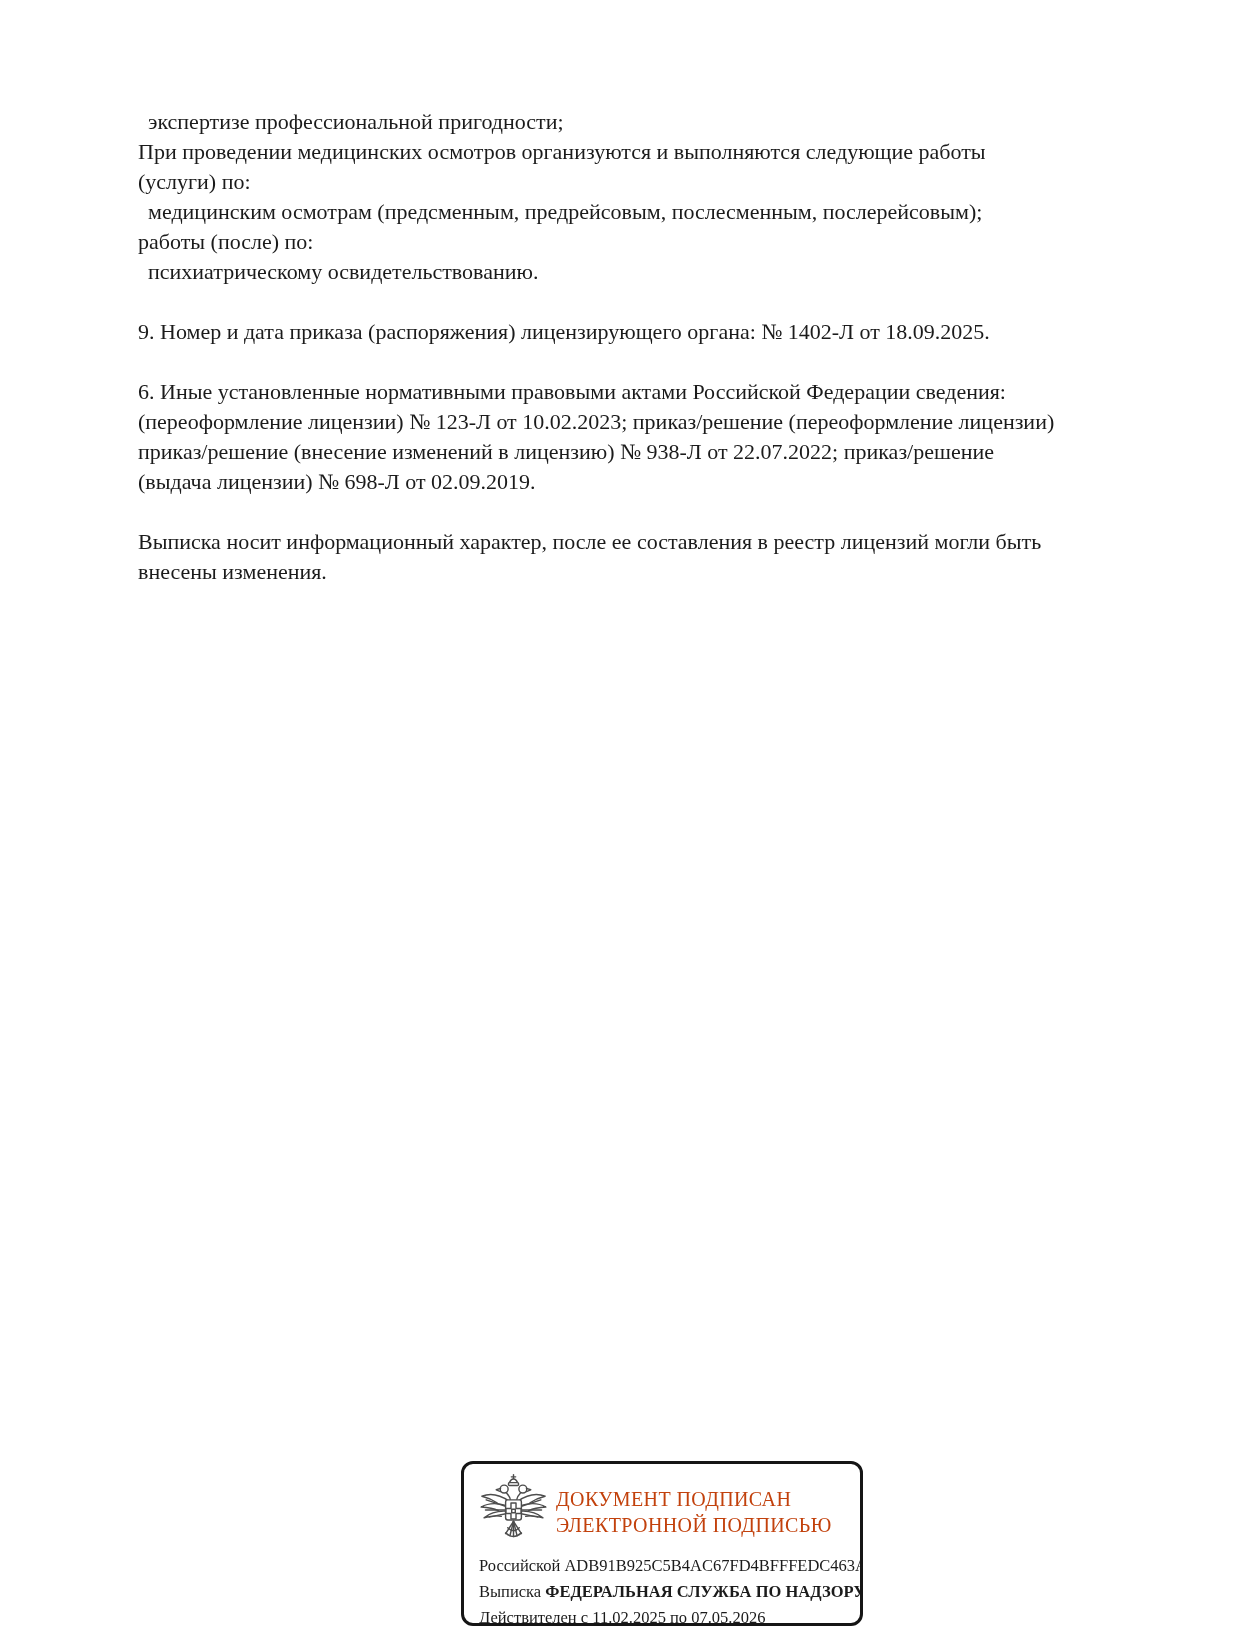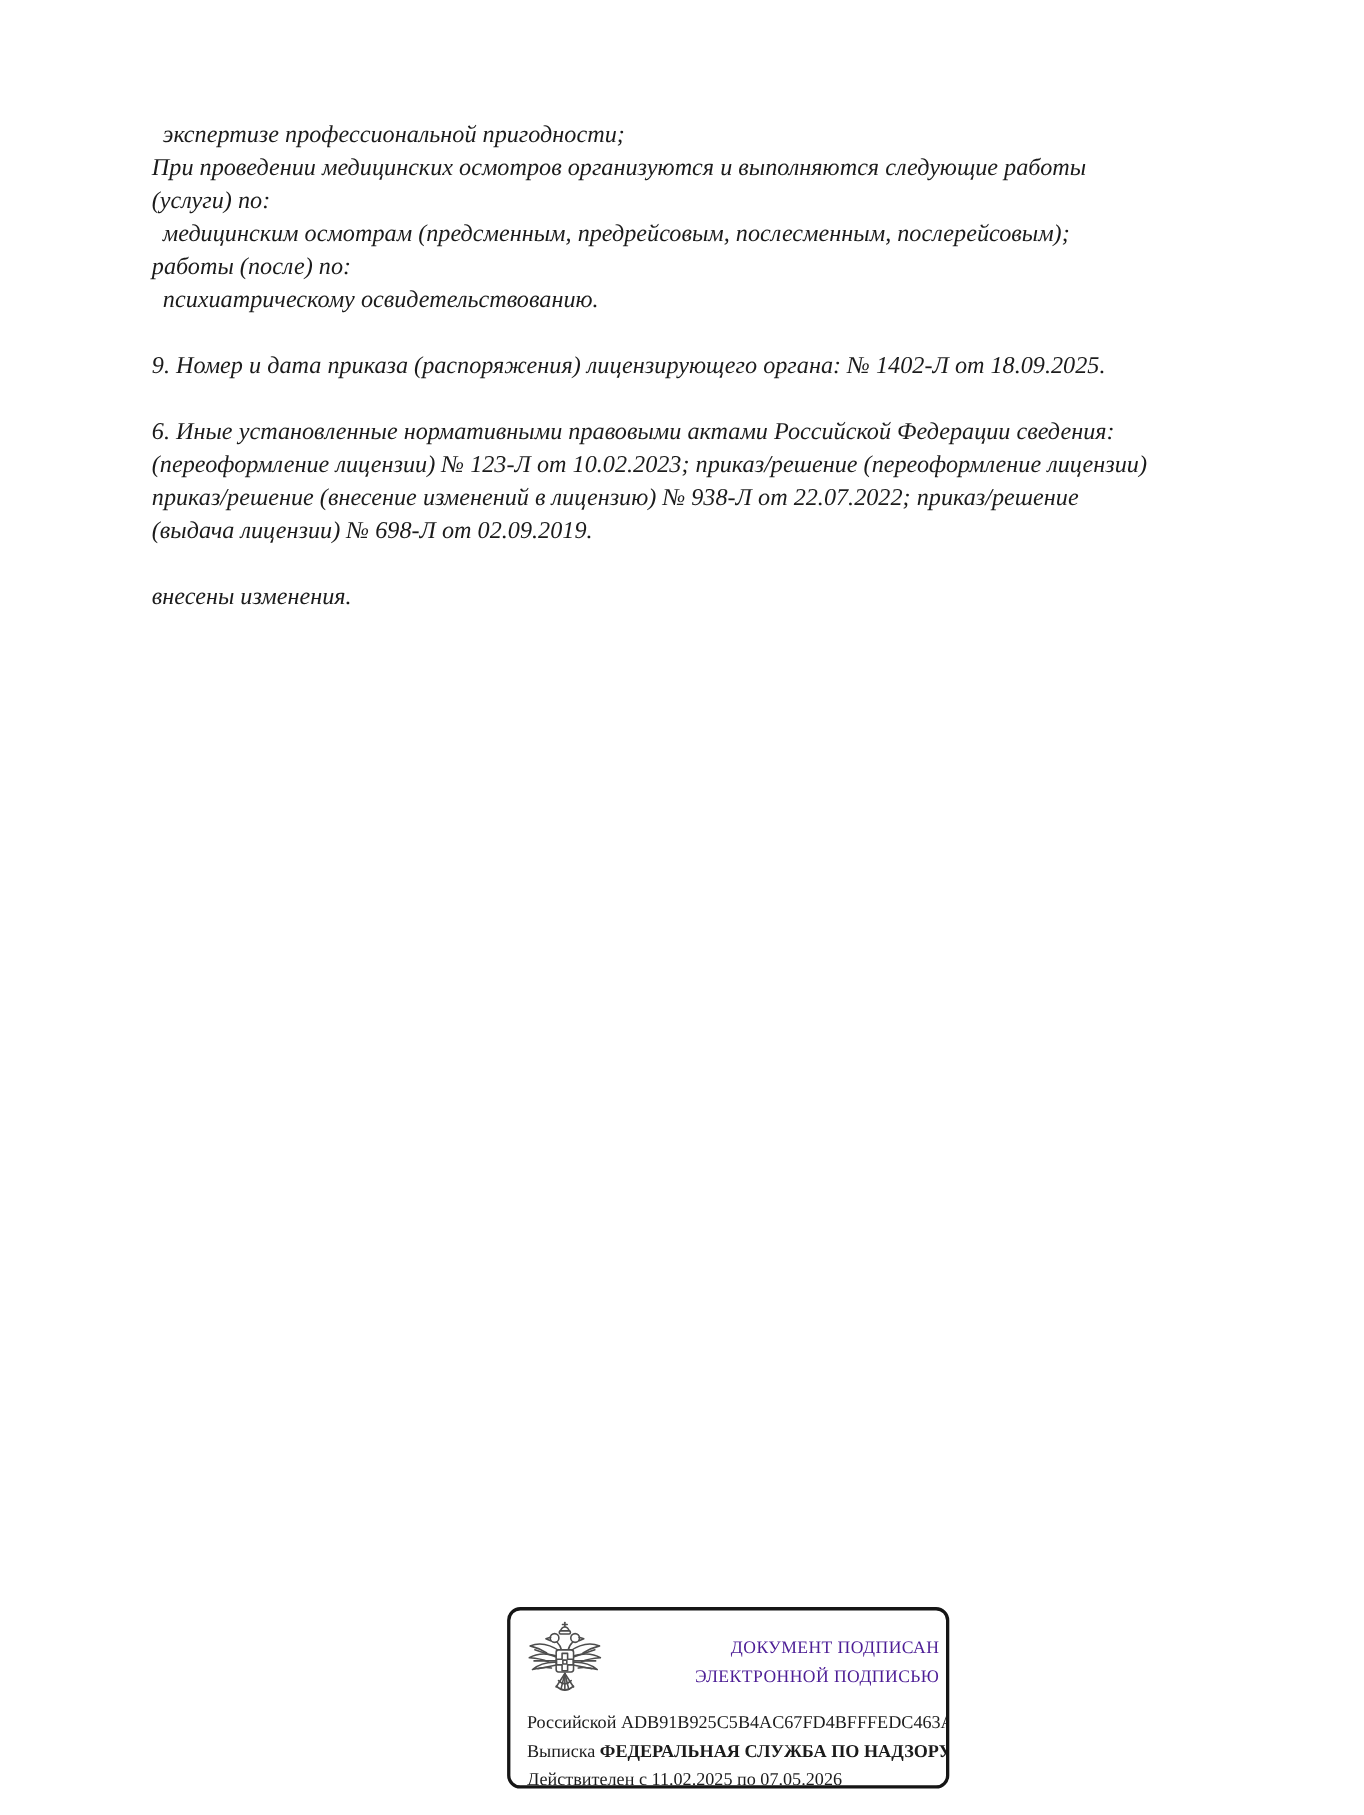--- a/index.html
+++ b/index.html
@@ -12,21 +12,21 @@
     overflow: hidden;
   }
   .doc {
     position: absolute;
     left: 138px;
     top: 107px;
     width: 1000px;
     font-size: 22px;
     line-height: 30px;
   }
-  .line { white-space: nowrap; font-style: italic; }
+  .line { white-space: nowrap; }
   .line.indent { padding-left: 10px; }
   .gap { height: 30px; }
 
   
   .stamp {
     position: absolute;
     left: 461px;
     top: 1461px;
     width: 402px;
     height: 165px;
@@ -40,25 +40,25 @@
     left: 13px;
     top: 10px;
     width: 73px;
     height: 79px;
   }
   .stamp-title {
     position: absolute;
     left: 92px;
     right: 6px;
     top: 22px;
-    text-align: right;
-    font-size: 16px;
+    text-align: left;
+    font-size: 20px;
     line-height: 26px;
     letter-spacing: 0.4px;
-    color: #4c1d95;
+    color: #c2410c;
   }
   .stamp-info {
     position: absolute;
     left: 15px;
     top: 89px;
     width: 420px;
     font-size: 16.5px;
     line-height: 26px;
     color: #1b1b1b;
   }
@@ -90,20 +90,21 @@
   <section>
     <div class="line">6. Иные установленные нормативными правовыми актами Российской Федерации сведения:</div>
     <div class="line">(переоформление лицензии) № 123-Л от 10.02.2023; приказ/решение (переоформление лицензии)</div>
     <div class="line">приказ/решение (внесение изменений в лицензию) № 938-Л от 22.07.2022; приказ/решение</div>
     <div class="line">(выдача лицензии) № 698-Л от 02.09.2019.</div>
   </section>
 
   <div class="gap"></div>
 
   <section>
+    <div class="line">Выписка носит информационный характер, после ее составления в реестр лицензий могли быть</div>
     <div class="line">внесены изменения.</div>
   </section>
 
 </main>
 
 <div class="stamp">
 
   <svg class="stamp-emblem" viewBox="0 0 100 110" fill="none" stroke="#4d4d4d" stroke-width="2" stroke-linecap="round" stroke-linejoin="round">
 
     <line x1="50" y1="1" x2="50" y2="7"></line>

